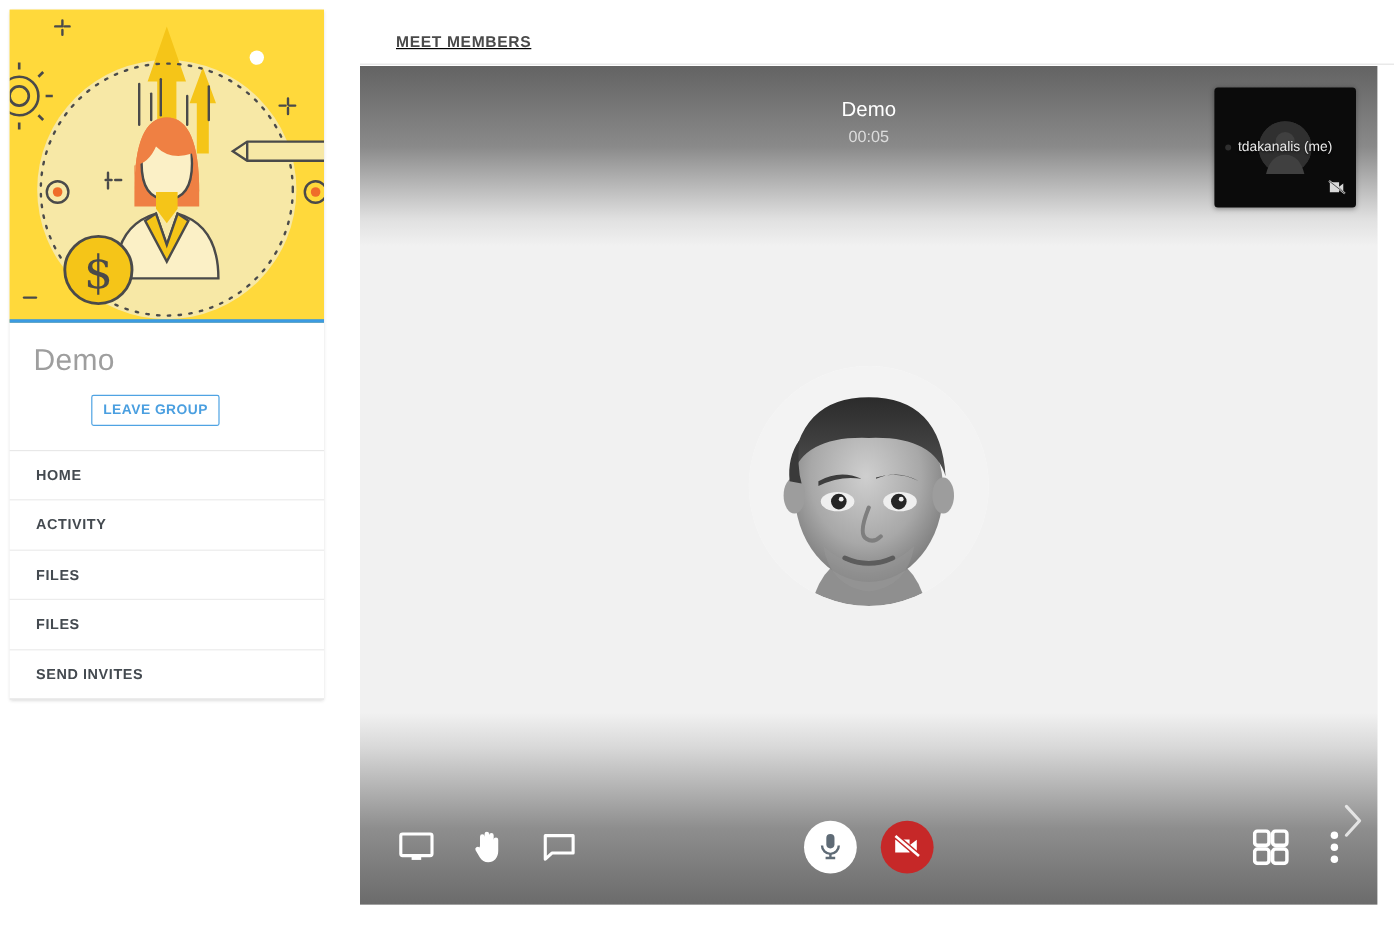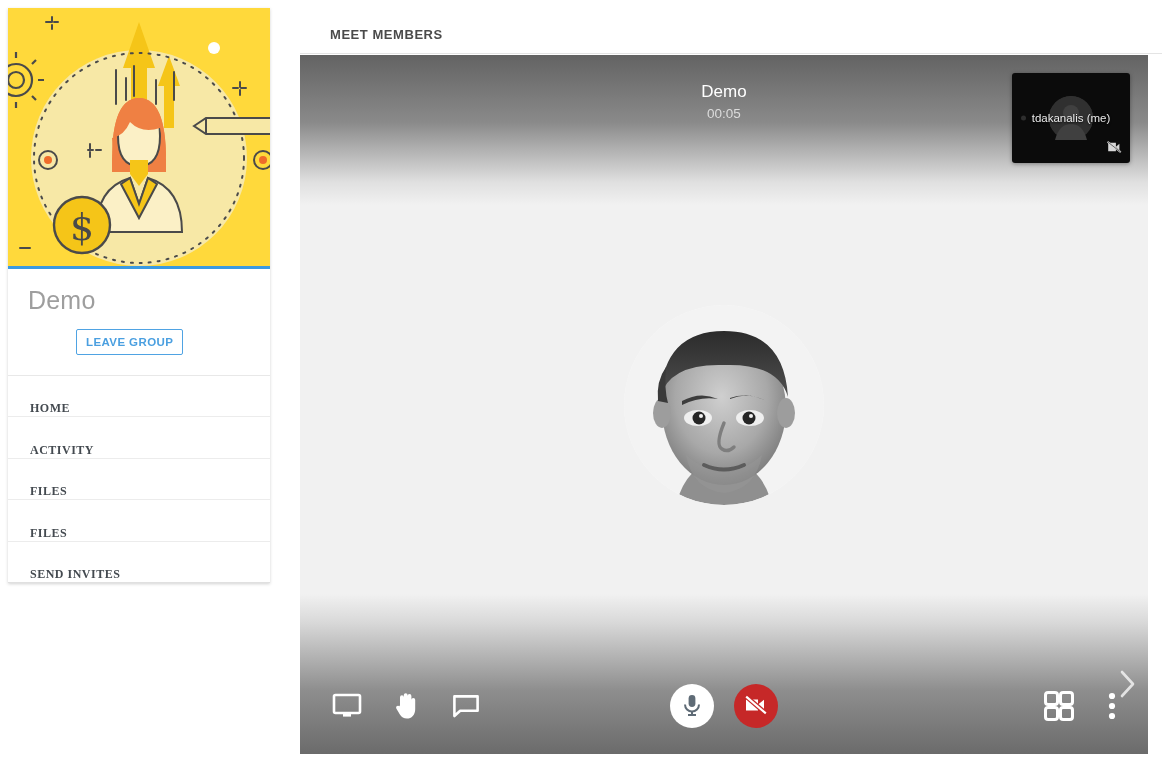--- a/index.html
+++ b/index.html
@@ -59,28 +59,27 @@
     padding: 6px 9px;
     border-radius: 2px;
     cursor: pointer;
     margin-left: 48px;
   }
 
   .nav { list-style: none; margin: 0; padding: 0; }
   .nav-item {
     position: relative;
     display: flex;
-    align-items: flex-end;
+    align-items: center;
     justify-content: space-between;
     height: 41.5px;
     padding: 0 22px 0 22px;
     border-bottom: 1px solid #ececec;
     box-sizing: border-box;
     cursor: pointer;
-    font-family: Liberation Serif, serif;
   }
   .nav-item:last-child { border-bottom: 1px solid #e0e0e0; }
   .nav-label {
     font-size: 12px;
     font-weight: 700;
     letter-spacing: .5px;
     color: #444a50;
   }
   .nav-item.active .nav-label { color: #4a9fe0; }
   .nav-item.active::before {
@@ -105,20 +104,21 @@
     height: 774px;
   }
   .tabbar {
     position: relative;
     height: 54px;
     border-bottom: 1px solid #e4e4e4;
     display: flex;
     align-items: flex-end;
     padding-left: 14px;
     box-sizing: border-box;
+    text-decoration: underline;
   }
   .tab {
     position: relative;
     padding: 0 16px 11px 16px;
     font-size: 13px;
     font-weight: 600;
     letter-spacing: .55px;
     color: #4a4a4a;
     cursor: pointer;
     background: transparent;
@@ -170,21 +170,21 @@
     font-size: 13.5px;
     color: #dcdcdc;
     margin-top: 4px;
   }
 
   .selfview {
     position: absolute;
     right: 18px;
     top: 18px;
     width: 118px;
-    height: 90px;
+    height: 100px;
     background: #0b0b0b;
     border-radius: 3px;
     overflow: hidden;
     z-index: 6;
     cursor: pointer;
     box-shadow: 0 1px 4px rgba(0,0,0,0.35);
   }
   .selfview-avatar {
     position: absolute;
     left: 50%; top: 50%;

